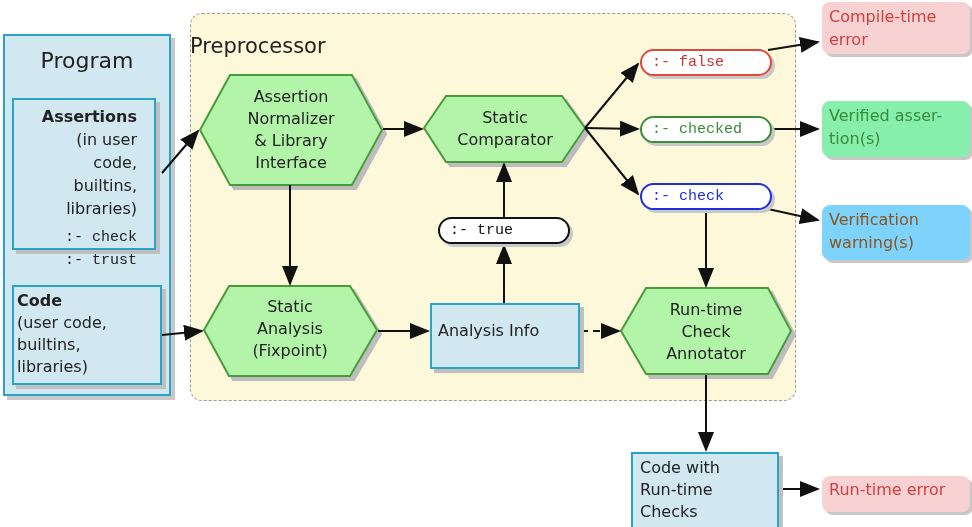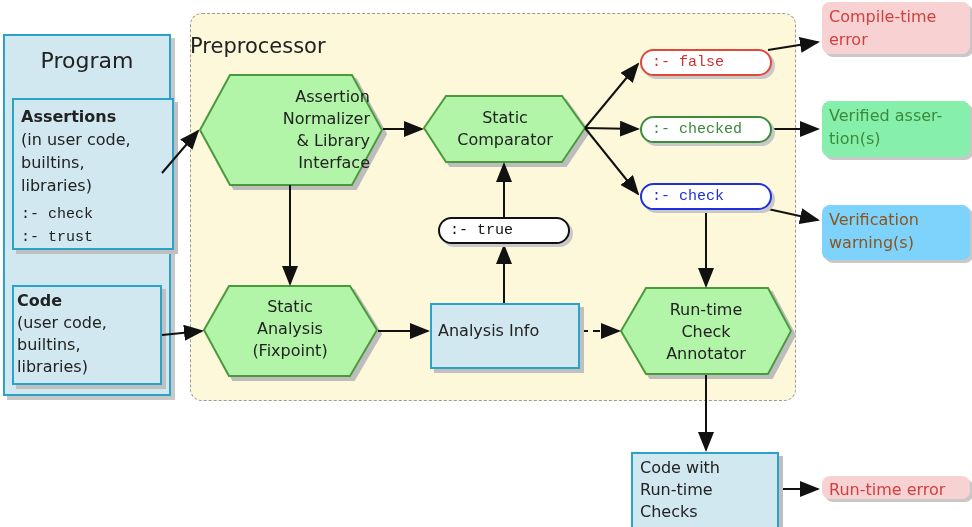--- a/index.html
+++ b/index.html
@@ -11,39 +11,39 @@
 
   .preproc { left:190px; top:13px; width:606px; height:388px; background:#fdf8d9;
              border:1.5px dashed #9a9a9a; border-radius:12px; }
   .preproc-title { left:190px; top:34px; width:606px; font-size:21px; color:#222; }
 
   .program { left:3px; top:34px; width:168px; height:362px; background:#d1e8f0;
              border:2px solid #2aa3c8; box-shadow:4px 4px 0 #c8c8c8; }
   .program-title { left:3px; top:48px; width:168px; text-align:center; font-size:22px; }
 
   .bluebox { background:#d1e8f0; border:2px solid #2aa3c8; box-shadow:4px 4px 0 #c0c0c0; }
-  .assertions { left:12px; top:98px; width:162px; height:152px; padding:5px 7px; font-size:16px; line-height:23px; }
+  .assertions { left:12px; top:98px; width:144px; height:152px; padding:5px 17px; font-size:16px; line-height:23px;text-align:right; }
   .codebox { left:12px; top:285px; width:150px; height:100px; padding:3px 3px; font-size:16px; line-height:22px; }
   .bold { font-weight:bold; }
   .code-lines { margin-top:6px; font-size:15px; line-height:23px; }
 
   .hex-text { text-align:center; font-size:16px; line-height:22px; color:#222; }
 
   .pill { background:#fff; border:2px solid; border-radius:14px; font-size:15px;
           padding:0 10px; height:27px; line-height:23px; box-shadow:3px 3px 0 #c8c8c8; }
   .pill-false { left:640px; top:49px; width:132px; border-color:#e0483c; color:#d03030; }
   .pill-checked { left:640px; top:116px; width:132px; border-color:#3c8c3c; color:#3a8a3a; }
   .pill-check { left:640px; top:183px; width:132px; border-color:#1e2fe0; color:#1e2fe0; }
   .pill-true { left:438px; top:217px; width:132px; border-color:#111; color:#111; }
 
   .outcome { border-radius:8px; font-size:16px; line-height:23px; padding:3px 7px; box-shadow:3px 3px 0 #c8c8c8; }
   .out-compile { left:822px; top:2px; width:148px; height:52px; background:#f8d2d2; color:#d04040; }
   .out-verified { left:822px; top:101px; width:148px; height:56px; background:#86efac; color:#3a8a3a; }
   .out-warning { left:822px; top:205px; width:148px; height:55px; background:#7dd3fc; color:#8a5520; }
-  .out-runtime { left:822px; top:476px; width:148px; height:23px; background:#f8d2d2; color:#d04040; padding-top:2px; }
+  .out-runtime { left:822px; top:476px; width:148px; height:36px; background:#f8d2d2; color:#d04040; padding-top:2px; }
 
   .analysis-info { left:430px; top:303px; width:150px; height:66px; font-size:16px; padding:16px 6px; }
   .rtchecks { left:631px; top:452px; width:148px; height:80px; font-size:16px; line-height:22px; padding:3px 7px; }
 </style>
 </head>
 <body>
 
 <div class="abs preproc"></div>
 <div class="abs preproc-title">Preprocessor</div>
 
@@ -95,21 +95,21 @@
   <line x1="585" y1="128" x2="638" y2="129" stroke="#111" stroke-width="2" marker-end="url(#ah)"></line>
   <line x1="585" y1="128" x2="638" y2="194" stroke="#111" stroke-width="2" marker-end="url(#ah)"></line>
   <line x1="768" y1="50" x2="818" y2="42" stroke="#111" stroke-width="2" marker-end="url(#ah)"></line>
   <line x1="773" y1="129" x2="818" y2="129" stroke="#111" stroke-width="2" marker-end="url(#ah)"></line>
   <line x1="768" y1="209" x2="818" y2="220" stroke="#111" stroke-width="2" marker-end="url(#ah)"></line>
   <line x1="706" y1="211" x2="706" y2="286" stroke="#111" stroke-width="2" marker-end="url(#ah)"></line>
   <line x1="706" y1="375" x2="706" y2="450" stroke="#111" stroke-width="2" marker-end="url(#ah)"></line>
   <line x1="781" y1="489" x2="818" y2="489" stroke="#111" stroke-width="2" marker-end="url(#ah)"></line>
 </svg>
 
-<div class="abs hex-text" style="left:228px;top:86px;width:142px;text-align:right;">
+<div class="abs hex-text" style="left:220px;top:86px;width:142px;">
   <div>Assertion</div>
   <div>Normalizer</div>
   <div>&amp; Library</div>
   <div>Interface</div>
 </div>
 <div class="abs hex-text" style="left:440px;top:107px;width:130px;">
   <div>Static</div>
   <div>Comparator</div>
 </div>
 <div class="abs hex-text" style="left:225px;top:296px;width:130px;">

